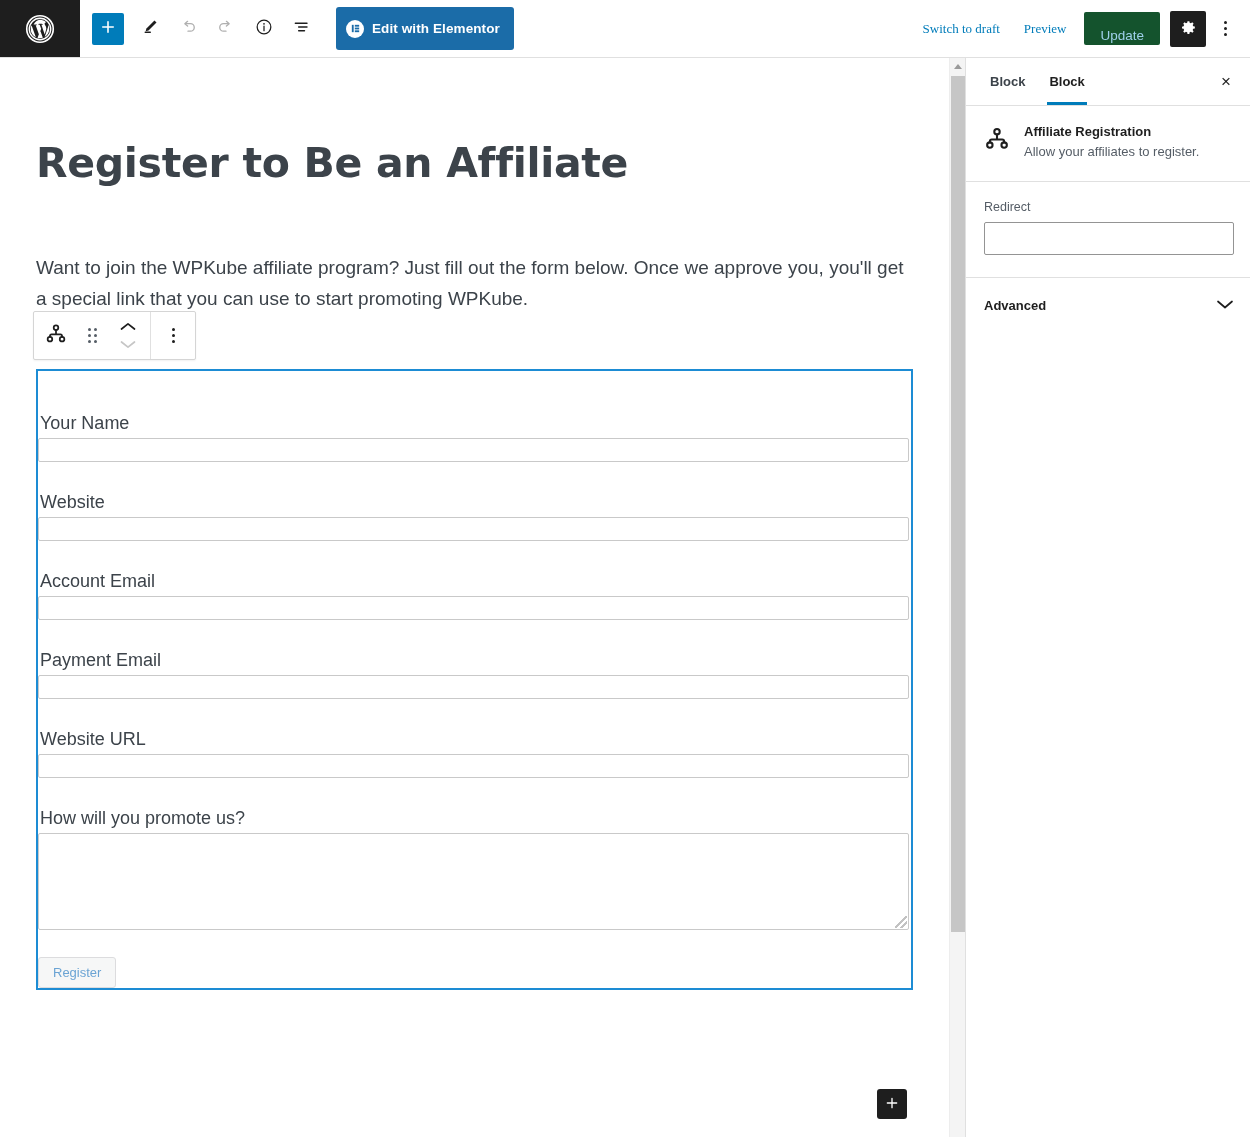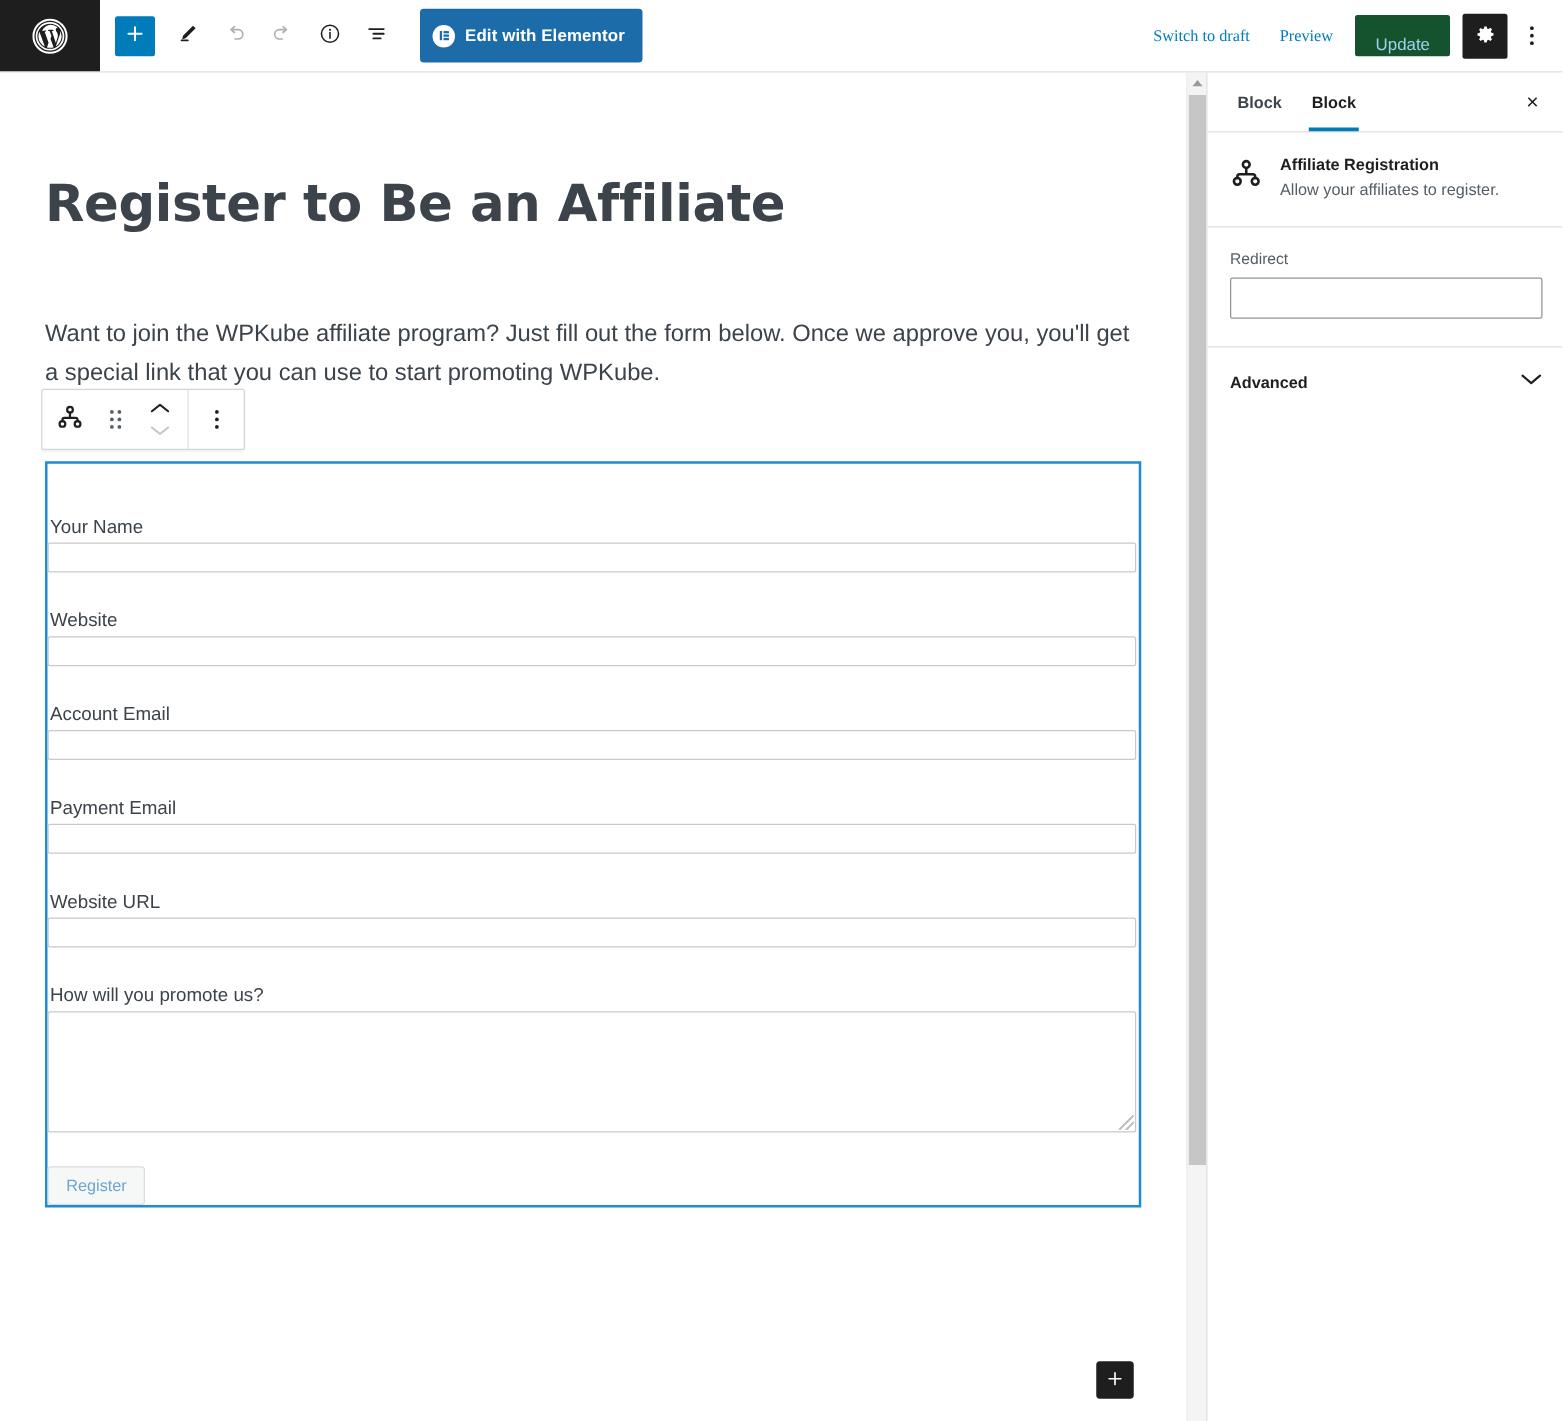--- a/index.html
+++ b/index.html
@@ -182,21 +182,21 @@
   .form-heading {
     font-size: 22px;
     font-weight: bold;
     color: #3c434a;
     margin: 8px 0 0 4px;
     padding-left: 0;
   }
   .field-group { margin-top: 30px; padding: 0 2px 0 0; }
   .field-label {
     display: block;
-    font-size: 15px;
+    font-size: 18px;
     color: #3c434a;
     margin: 0 0 4px 2px;
   }
   .field-input {
     display: block;
     width: 100%;
     height: 24px;
     border: 1px solid #c9c9c9;
     border-radius: 2px;
     background: #ffffff;

